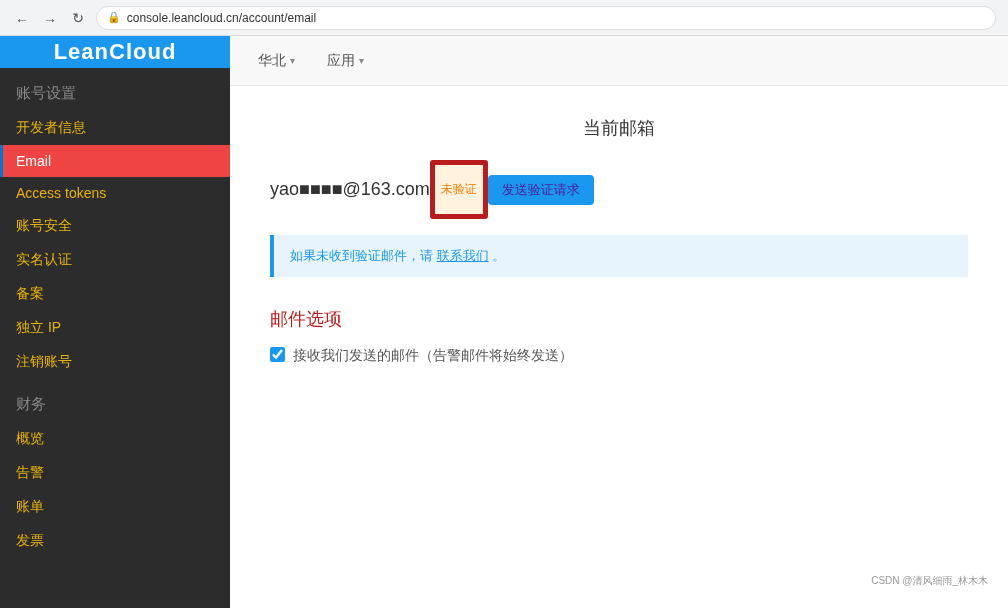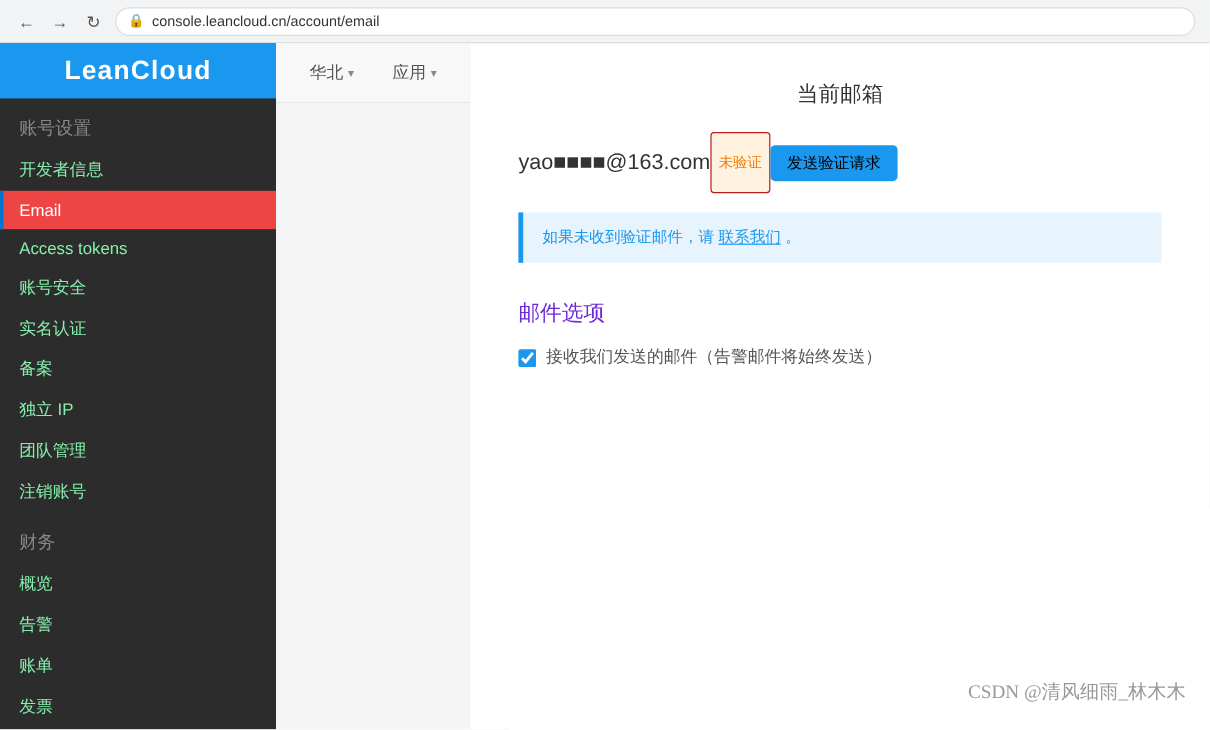--- a/index.html
+++ b/index.html
@@ -52,42 +52,42 @@
     .sidebar {
       width: 230px;
       background: #2c2c2c;
       display: flex;
       flex-direction: column;
       flex-shrink: 0;
       overflow-y: auto;
     }
     .sidebar-logo {
       background: #1a98f0;
-      height: 46px;
+      height: 32px;
       display: flex;
       align-items: center;
       justify-content: center;
       padding: 12px 16px;
     }
     .sidebar-logo-text {
       color: white;
       font-size: 22px;
       font-weight: bold;
       letter-spacing: 1px;
     }
     .sidebar-section-label {
       color: #888;
       font-size: 15px;
       padding: 16px 16px 8px 16px;
     }
     .sidebar-item {
       display: flex;
       align-items: center;
       padding: 8px 16px;
-      color: #86efac;
+      color: #eab308;
       cursor: pointer;
       font-size: 14px;
       position: relative;
     }
     .sidebar-item.active {
       background: #ef4444;
       color: white;
     }
     .sidebar-item.active::before {
       content: '';
@@ -147,28 +147,28 @@
       align-items: center;
       margin-bottom: 16px;
     }
     .email-address {
       font-size: 18px;
       color: #333;
     }
     .badge-unverified {
       background: #fff3e0;
       color: #f57c00;
-      border: 1px solid #b91c1c;
+      border: 5px solid #b91c1c;
       border-radius: 3px;
       padding: 16px 6px;
       font-size: 12px;
     }
     .btn-send-verify {
       background: #1a98f0;
-      color: #000000;
+      color: #4c1d95;
       border: none;
       border-radius: 4px;
       padding: 6px 14px;
       font-size: 13px;
       cursor: pointer;
     }
 
     .info-box {
       background: #e8f4fd;
       border-left: 4px solid #1a98f0;
@@ -178,47 +178,45 @@
       font-size: 13px;
     }
     .info-box a {
       color: #1a98f0;
       text-decoration: underline;
       cursor: pointer;
     }
 
     .mail-options-title {
       font-size: 18px;
-      color: #6d28d9;
+      color: #b91c1c;
       font-weight: normal;
       margin-bottom: 16px;
     }
 
     .checkbox-row {
       display: flex;
-      align-items: center;
       gap: 8px;
       color: #555;
       font-size: 14px;
     }
     .checkbox-row input[type="checkbox"] {
       width: 15px;
       height: 15px;
       cursor: pointer;
       accent-color: #1a98f0;
     }
 
     
     .watermark {
       position: fixed;
       bottom: 20px;
       right: 20px;
       color: #999;
-      font-size: 16px;
-      font-family: Liberation Serif, serif;
+      font-size: 10px;
     }
   </style>
 </head>
 <body>
 
 <div class="browser-bar">
   <button class="browser-nav-btn">←</button>
   <button class="browser-nav-btn">→</button>
   <button class="browser-nav-btn">↻</button>
   <div class="address-bar">
@@ -251,43 +249,40 @@
     <div class="sidebar-item">
       <span>实名认证</span>
     </div>
     <div class="sidebar-item">
       <span>备案</span>
     </div>
     <div class="sidebar-item">
       <span>独立 IP</span>
     </div>
     <div class="sidebar-item">
-      <span>团队管理</span>
-    </div>
-    <div class="sidebar-item">
       <span>注销账号</span>
     </div>
 
     <div class="sidebar-section-label">财务</div>
 
     <div class="sidebar-item">
       <span>概览</span>
     </div>
     <div class="sidebar-item">
       <span>告警</span>
     </div>
     <div class="sidebar-item">
       <span>账单</span>
     </div>
     <div class="sidebar-item">
       <span>发票</span>
     </div>
   </div>
 
-  <div style="display:flex; flex-direction:row; flex:1; overflow:hidden;">
+  <div style="display:flex; flex-direction:column; flex:1; overflow:hidden;">
 
     <div class="topbar">
       <div class="topbar-item">
         <span>华北</span>
         <span class="chevron">▾</span>
       </div>
       <div class="topbar-item">
         <span>应用</span>
         <span class="chevron">▾</span>
       </div>

